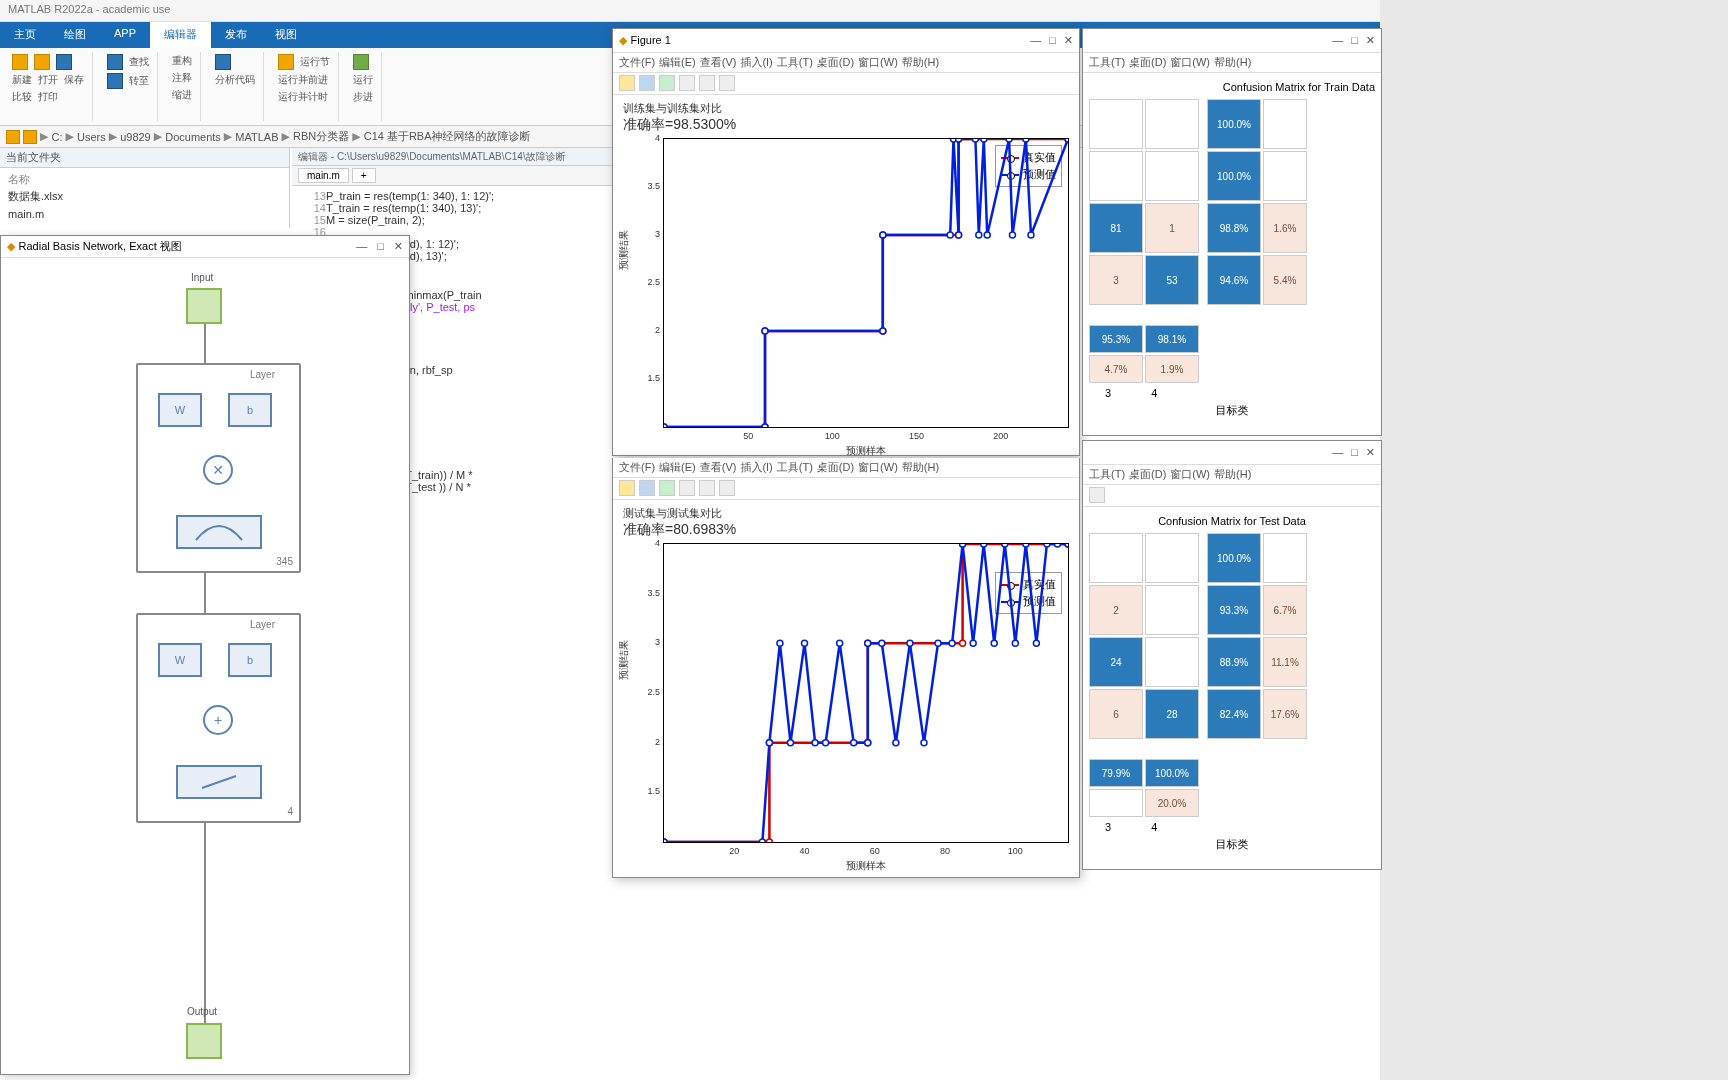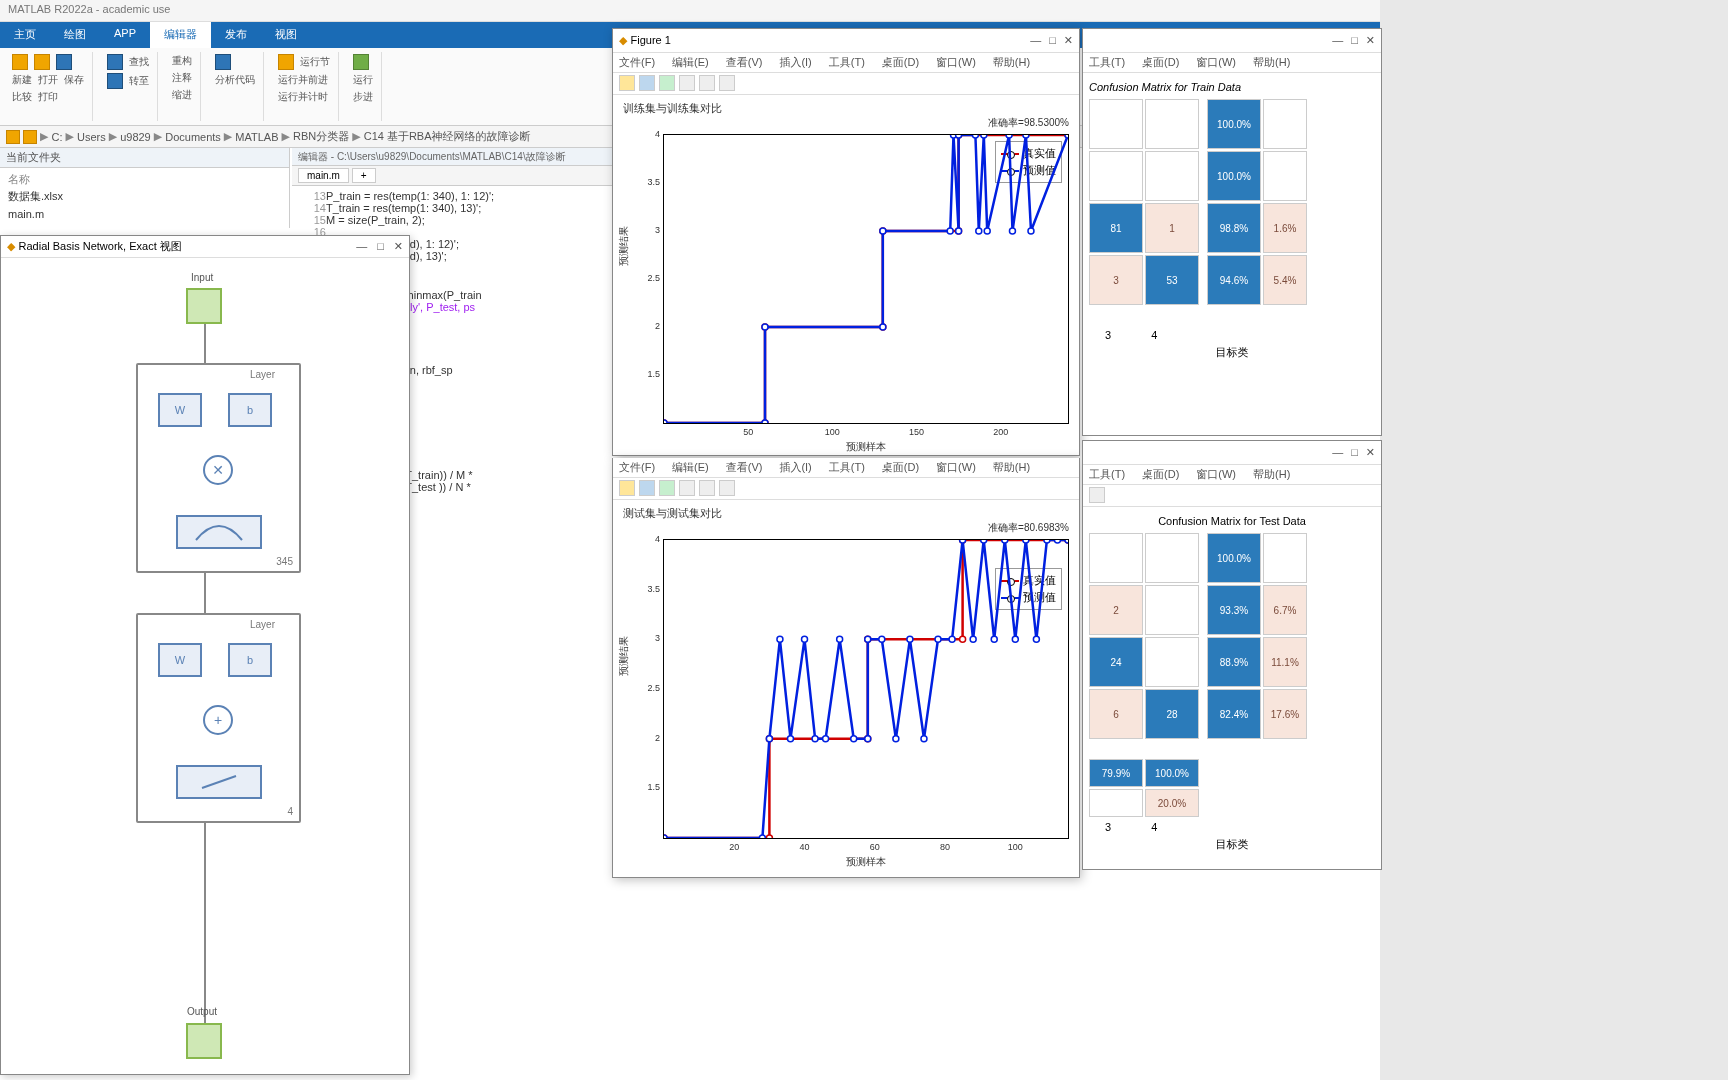--- a/index.html
+++ b/index.html
@@ -52,30 +52,30 @@
 .layerbox .lbl{position:absolute;right:24px;top:4px;font-size:10px;color:#777;}
 .smallbox{position:absolute;width:44px;height:34px;background:#e8eef7;border:2px solid #5b82b5;display:flex;align-items:center;justify-content:center;color:#5b82b5;font-size:10px;}
 .circ{position:absolute;width:30px;height:30px;border:2px solid #5b82b5;border-radius:50%;display:flex;align-items:center;justify-content:center;color:#5b82b5;font-size:14px;}
 .act{position:absolute;width:86px;height:34px;background:#e8eef7;border:2px solid #5b82b5;display:flex;align-items:center;justify-content:center;}
 .conn{position:absolute;background:#888;}
 
 
 .fig{position:absolute;background:#fff;border:1px solid #888;box-shadow:2px 2px 10px rgba(0,0,0,.25);}
 .fig-titlebar{height:24px;background:#fff;border-bottom:1px solid #ddd;display:flex;align-items:center;justify-content:space-between;padding:0 6px;}
 .fig-titlebar .wc{display:flex;gap:8px;color:#555;}
-.fig-menu{height:20px;border-bottom:1px solid #ddd;padding:2px 6px;color:#555;font-size:10px;display:flex;gap:17px;}
+.fig-menu{height:20px;border-bottom:1px solid #ddd;padding:2px 6px;color:#555;font-size:10px;display:flex;gap:4px;}
 .fig-tool{height:22px;border-bottom:1px solid #ddd;padding:2px 6px;display:flex;gap:4px;}
 .ft-ic{width:16px;height:16px;background:#eee;border:1px solid #ccc;}
 .ft-ic.y{background:#ffe699;}
 .ft-ic.g{background:#c6efce;}
 .ft-ic.b{background:#bdd7ee;}
 .axes-wrap{padding:6px 10px 10px 10px;}
 .axes{position:relative;border:1px solid #000;background:#fff;}
 .ax-title{text-align:left;font-size:11px;color:#333;}
-.ax-sub{text-align:right;font-size:10px;color:#333;margin-bottom:4px;}
+.ax-sub{text-align:left;font-size:14px;color:#333;margin-bottom:4px;}
 .legend{position:absolute;background:#fff;border:1px solid #999;padding:3px 5px;font-size:9px;}
 .legend .lrow{display:flex;align-items:center;gap:4px;padding:1px 0;}
 .lm{width:18px;height:0;border-top:2px solid;position:relative;}
 .lm::after{content:"";position:absolute;left:6px;top:-4px;width:6px;height:6px;border:1px solid;border-radius:50%;background:#fff;}
 .tick-y{position:absolute;left:-24px;font-size:9px;color:#333;width:20px;text-align:right;}
 .tick-x{position:absolute;bottom:-14px;font-size:9px;color:#333;transform:translateX(-50%);}
 .ylabel{position:absolute;left:-40px;top:50%;transform:rotate(-90deg) translateX(50%);transform-origin:left;font-size:10px;color:#333;}
 .xlabel{text-align:center;font-size:10px;color:#333;margin-top:16px;}
 
 
@@ -579,21 +579,21 @@
         <span>✕</span>
       </span>
   </div>
   <div class="fig-menu">
     <span>工具(T)</span>
     <span>桌面(D)</span>
     <span>窗口(W)</span>
     <span>帮助(H)</span>
   </div>
   <div style="padding:8px 6px;">
-    <div style="text-align:left;margin-bottom:6px;font-style:italic;">Confusion Matrix for Train Data</div>
+    <div style="text-align:right;margin-bottom:6px;">Confusion Matrix for Train Data</div>
     <div style="display:flex;gap:8px;">
       <div class="conf-grid" style="grid-template-columns:repeat(2,54px);grid-template-rows:repeat(4,50px);">
         <div class="cell wh"></div>
           <div class="cell wh"></div>
         <div class="cell wh"></div>
           <div class="cell wh"></div>
         <div class="cell blue">81</div>
           <div class="cell lt">1</div>
         <div class="cell lt">3</div>
           <div class="cell blue">53</div>
@@ -603,20 +603,26 @@
           <div class="cell wh"></div>
         <div class="cell blue">100.0%</div>
           <div class="cell wh"></div>
         <div class="cell blue">98.8%</div>
           <div class="cell lt">1.6%</div>
         <div class="cell blue">94.6%</div>
           <div class="cell lt">5.4%</div>
       </div>
     </div>
     <div style="height:20px;"></div>
+    <div class="conf-grid" style="grid-template-columns:repeat(2,54px);grid-template-rows:28px 28px;">
+      <div class="cell blue">95.3%</div>
+        <div class="cell blue">98.1%</div>
+      <div class="cell lt">4.7%</div>
+        <div class="cell lt">1.9%</div>
+    </div>
     <div style="display:flex;gap:40px;padding:4px 16px;">
       <span>3</span>
         <span>4</span>
     </div>
     <div style="text-align:center;">目标类</div>
   </div>
 </div>
 
 <div class="conf" style="left:1082px;top:440px;width:300px;height:430px;">
   <div class="fig-titlebar">

